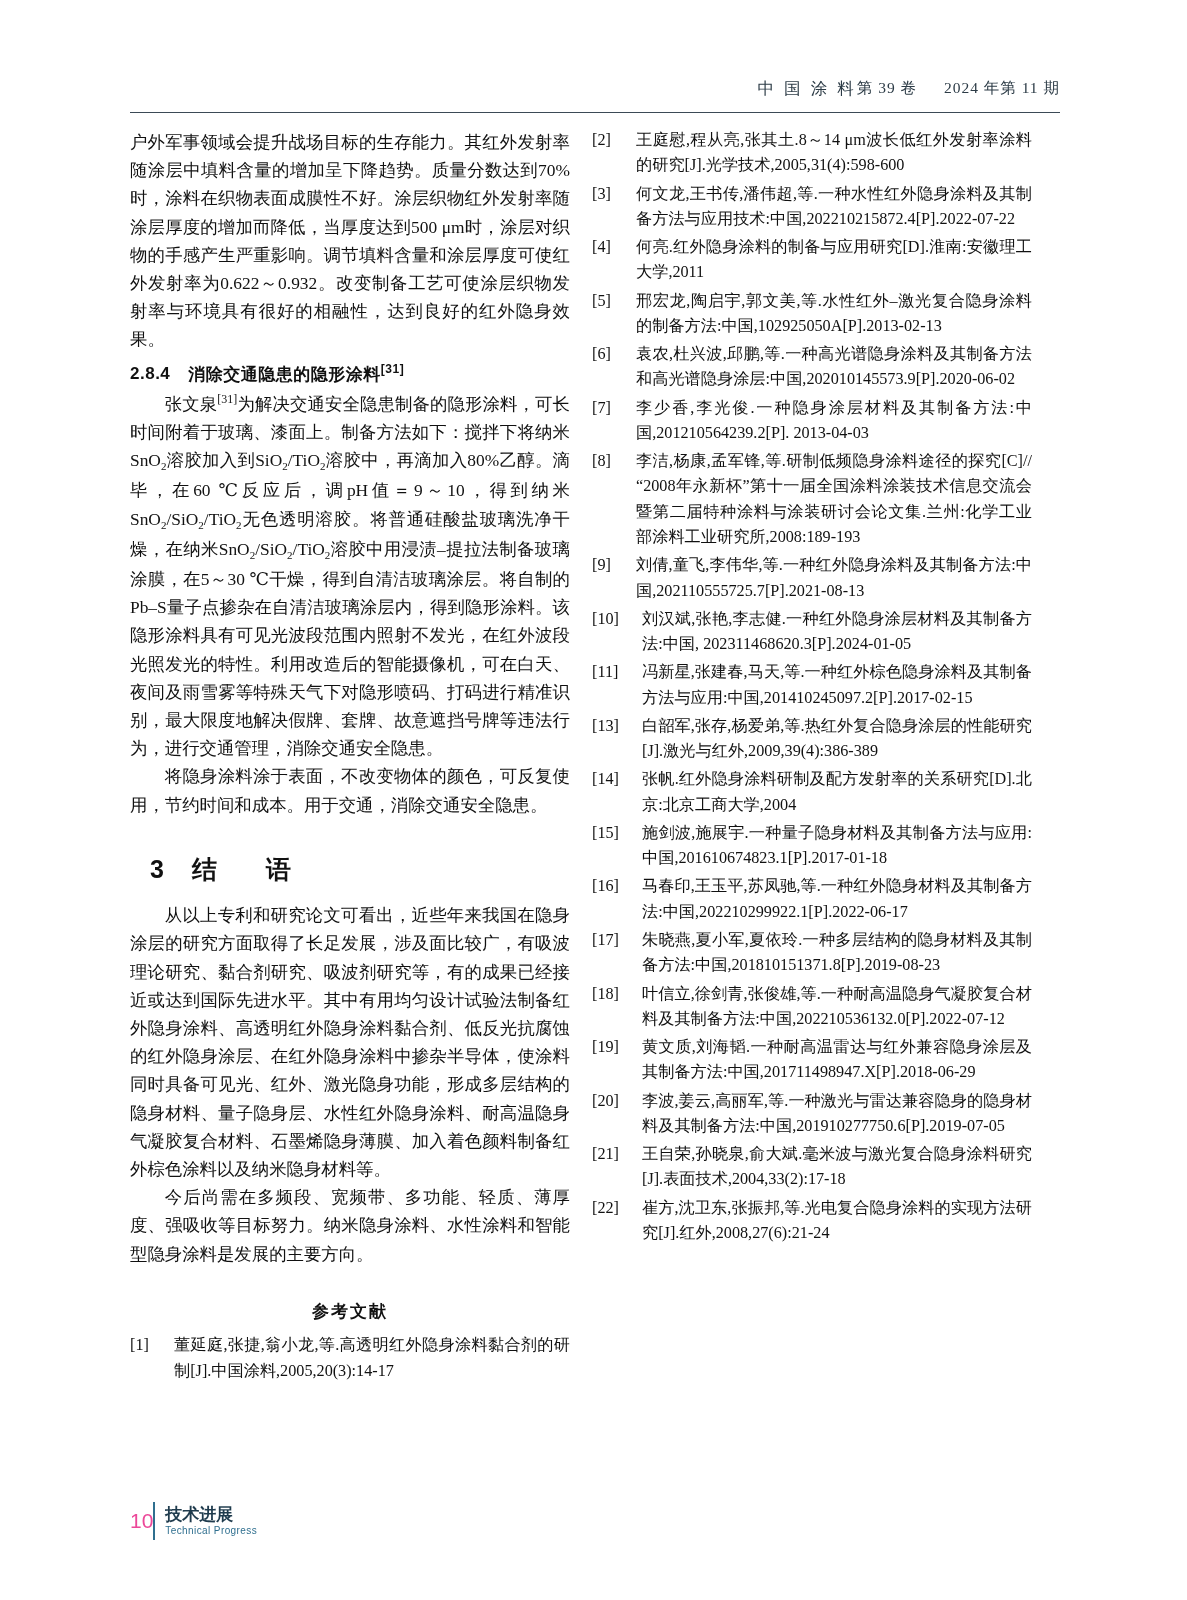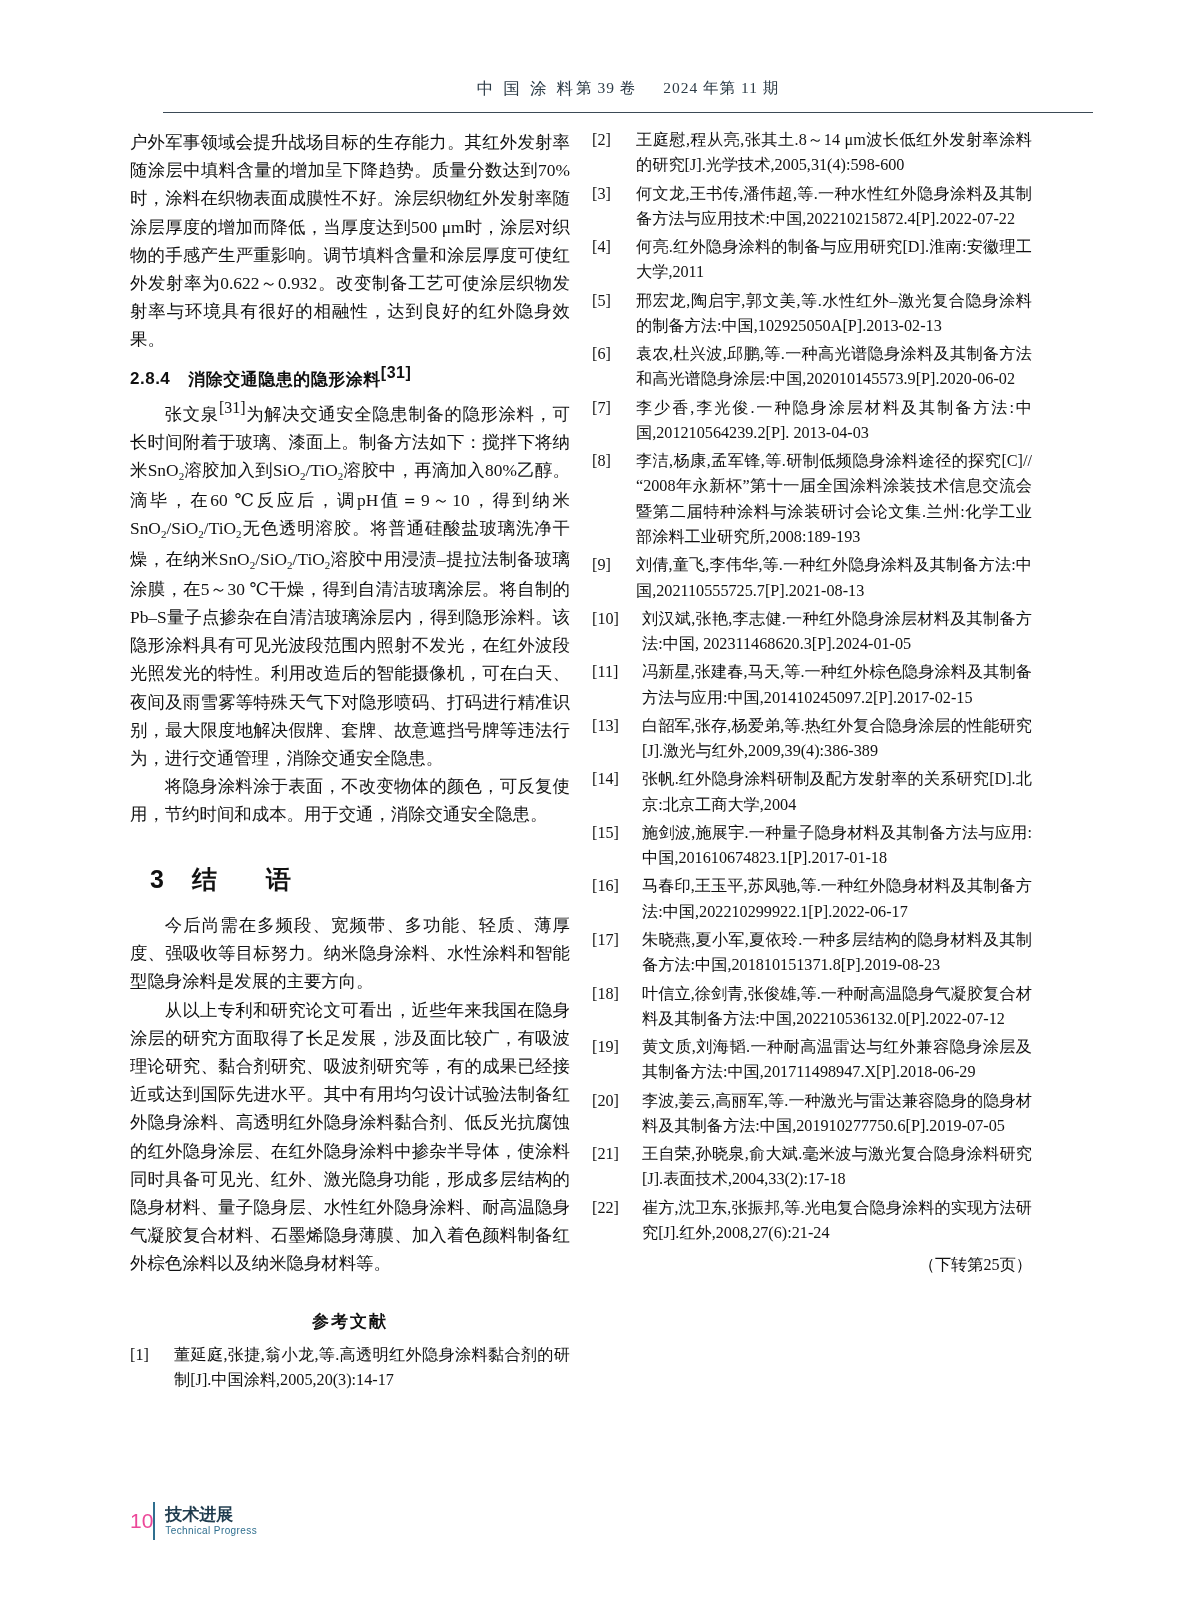--- a/index.html
+++ b/index.html
@@ -26,22 +26,21 @@
   
   .header {
     position: absolute;
     left: 130px;
     top: 78px;
     width: 930px;
     height: 34px;
     border-bottom: 1.5px solid #3b4a56;
     display: flex;
     align-items: flex-start;
-    justify-content: center;
-    margin-left: 33px;
+    justify-content: flex-end;
   }
   .header-left {
     font-family: "Liberation Serif", "DejaVu Serif", serif;
     font-size: 16.5px;
     letter-spacing: 3px;
     color: #2c3b46;
   }
   .header-right {
     font-family: "Liberation Serif", "DejaVu Serif", serif;
     font-size: 15.5px;
@@ -71,21 +70,21 @@
   .sub-head {
     margin-top: 6px;
     margin-bottom: 2px;
     font-family: "Liberation Sans", "DejaVu Sans", sans-serif;
     font-size: 17px;
     font-weight: bold;
     letter-spacing: 0.5px;
   }
   .sub-head .num { margin-right: 18px; }
   sup {
-    font-size: 16px;
+    font-size: 12px;
     vertical-align: super;
   }
   sub {
     font-size: 11px;
     vertical-align: sub;
   }
 
   .sec-head {
     margin-top: 30px;
     margin-bottom: 12px;
@@ -188,22 +187,22 @@
     </div>
 
     <p class="indent"><span>张文泉</span><sup>[31]</sup><span>为解决交通安全隐患制备的隐形涂料，可长时间附着于玻璃、漆面上。制备方法如下：搅拌下将纳米SnO</span><sub>2</sub><span>溶胶加入到SiO</span><sub>2</sub><span>/TiO</span><sub>2</sub><span>溶胶中，再滴加入80%乙醇。滴毕，在60 ℃反应后，调pH值＝9～10，得到纳米SnO</span><sub>2</sub><span>/SiO</span><sub>2</sub><span>/TiO</span><sub>2</sub><span>无色透明溶胶。将普通硅酸盐玻璃洗净干燥，在纳米SnO</span><sub>2</sub><span>/SiO</span><sub>2</sub><span>/TiO</span><sub>2</sub><span>溶胶中用浸渍–提拉法制备玻璃涂膜，在5～30 ℃干燥，得到自清洁玻璃涂层。将自制的Pb–S量子点掺杂在自清洁玻璃涂层内，得到隐形涂料。该隐形涂料具有可见光波段范围内照射不发光，在红外波段光照发光的特性。利用改造后的智能摄像机，可在白天、夜间及雨雪雾等特殊天气下对隐形喷码、打码进行精准识别，最大限度地解决假牌、套牌、故意遮挡号牌等违法行为，进行交通管理，消除交通安全隐患。</span></p>
 
     <p class="indent">将隐身涂料涂于表面，不改变物体的颜色，可反复使用，节约时间和成本。用于交通，消除交通安全隐患。</p>
 
     <div class="sec-head">
       <span class="sec-num">3</span><span class="sec-title">结　语</span>
     </div>
 
+    <p class="indent">从以上专利和研究论文可看出，近些年来我国在隐身涂层的研究方面取得了长足发展，涉及面比较广，有吸波理论研究、黏合剂研究、吸波剂研究等，有的成果已经接近或达到国际先进水平。其中有用均匀设计试验法制备红外隐身涂料、高透明红外隐身涂料黏合剂、低反光抗腐蚀的红外隐身涂层、在红外隐身涂料中掺杂半导体，使涂料同时具备可见光、红外、激光隐身功能，形成多层结构的隐身材料、量子隐身层、水性红外隐身涂料、耐高温隐身气凝胶复合材料、石墨烯隐身薄膜、加入着色颜料制备红外棕色涂料以及纳米隐身材料等。</p>
     <p class="indent">今后尚需在多频段、宽频带、多功能、轻质、薄厚度、强吸收等目标努力。纳米隐身涂料、水性涂料和智能型隐身涂料是发展的主要方向。</p>
-    <p class="indent">从以上专利和研究论文可看出，近些年来我国在隐身涂层的研究方面取得了长足发展，涉及面比较广，有吸波理论研究、黏合剂研究、吸波剂研究等，有的成果已经接近或达到国际先进水平。其中有用均匀设计试验法制备红外隐身涂料、高透明红外隐身涂料黏合剂、低反光抗腐蚀的红外隐身涂层、在红外隐身涂料中掺杂半导体，使涂料同时具备可见光、红外、激光隐身功能，形成多层结构的隐身材料、量子隐身层、水性红外隐身涂料、耐高温隐身气凝胶复合材料、石墨烯隐身薄膜、加入着色颜料制备红外棕色涂料以及纳米隐身材料等。</p>
 
     <div class="refs-title">参考文献</div>
 
     <div class="ref">
       <div class="tag">[1]</div>
       <div class="body">董延庭,张捷,翁小龙,等.高透明红外隐身涂料黏合剂的研制[J].中国涂料,2005,20(3):14-17</div>
     </div>
 
   </div>
 
@@ -287,21 +286,20 @@
     </div>
     <div class="ref">
       <div class="tag wide">[22]</div>
       <div class="body">崔方,沈卫东,张振邦,等.光电复合隐身涂料的实现方法研究[J].红外,2008,27(6):21-24</div>
     </div>
     <div class="ref">
       <div class="tag wide"></div>
       <div class="body"></div>
     </div>
 
-    <div class="cont-note">（下转第25页）</div>
 
   </div>
 
   <div class="footer">
     <div class="pagenum">10</div>
     <div class="bar"></div>
     <div>
       <div class="ftxt-cn">技术进展</div>
       <div class="ftxt-en">Technical Progress</div>
     </div>

